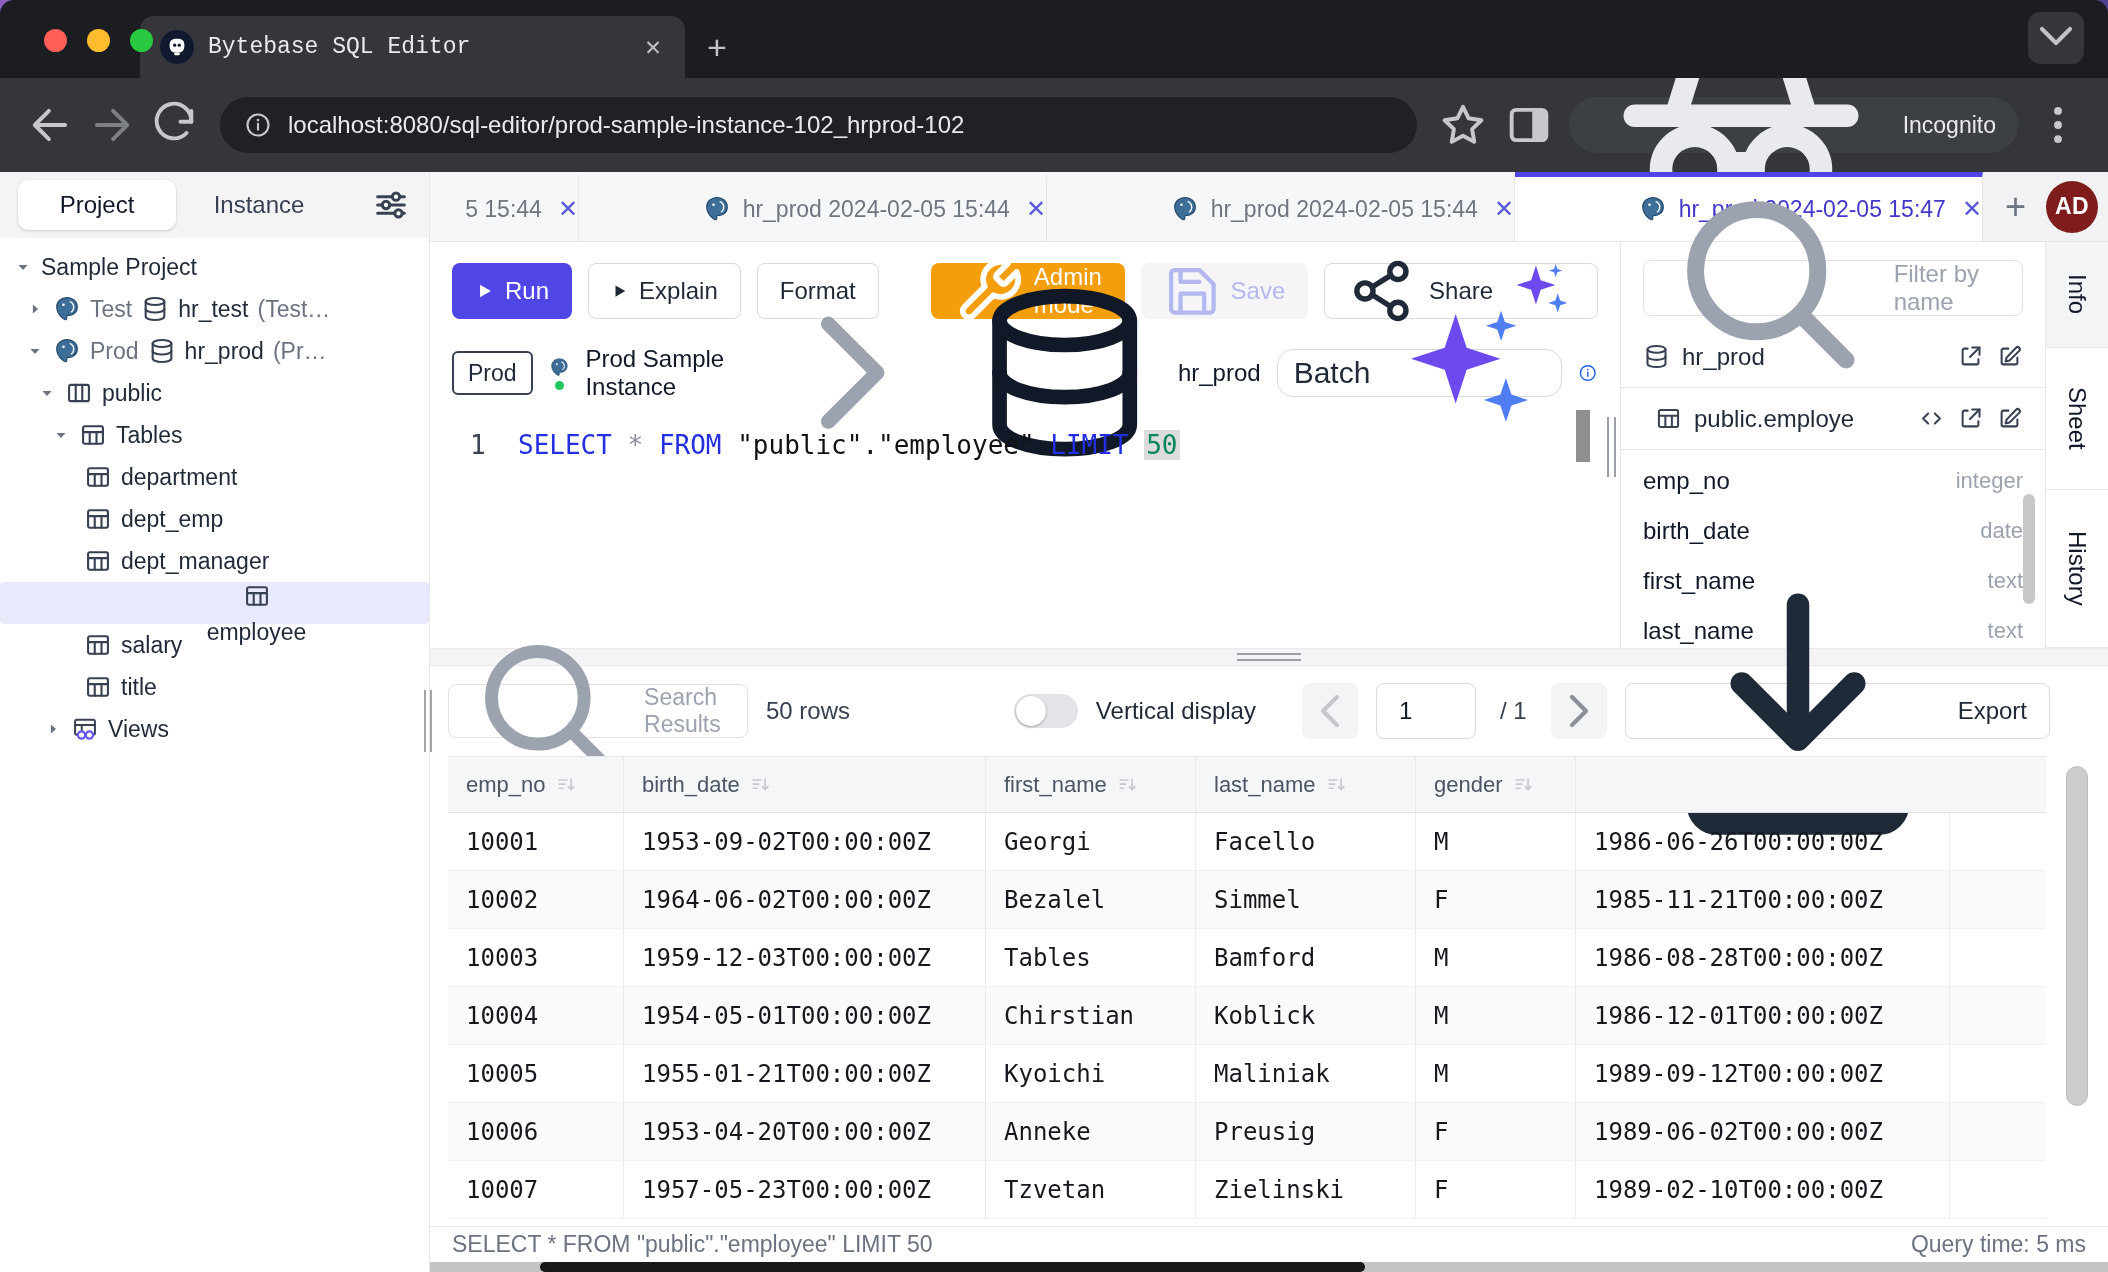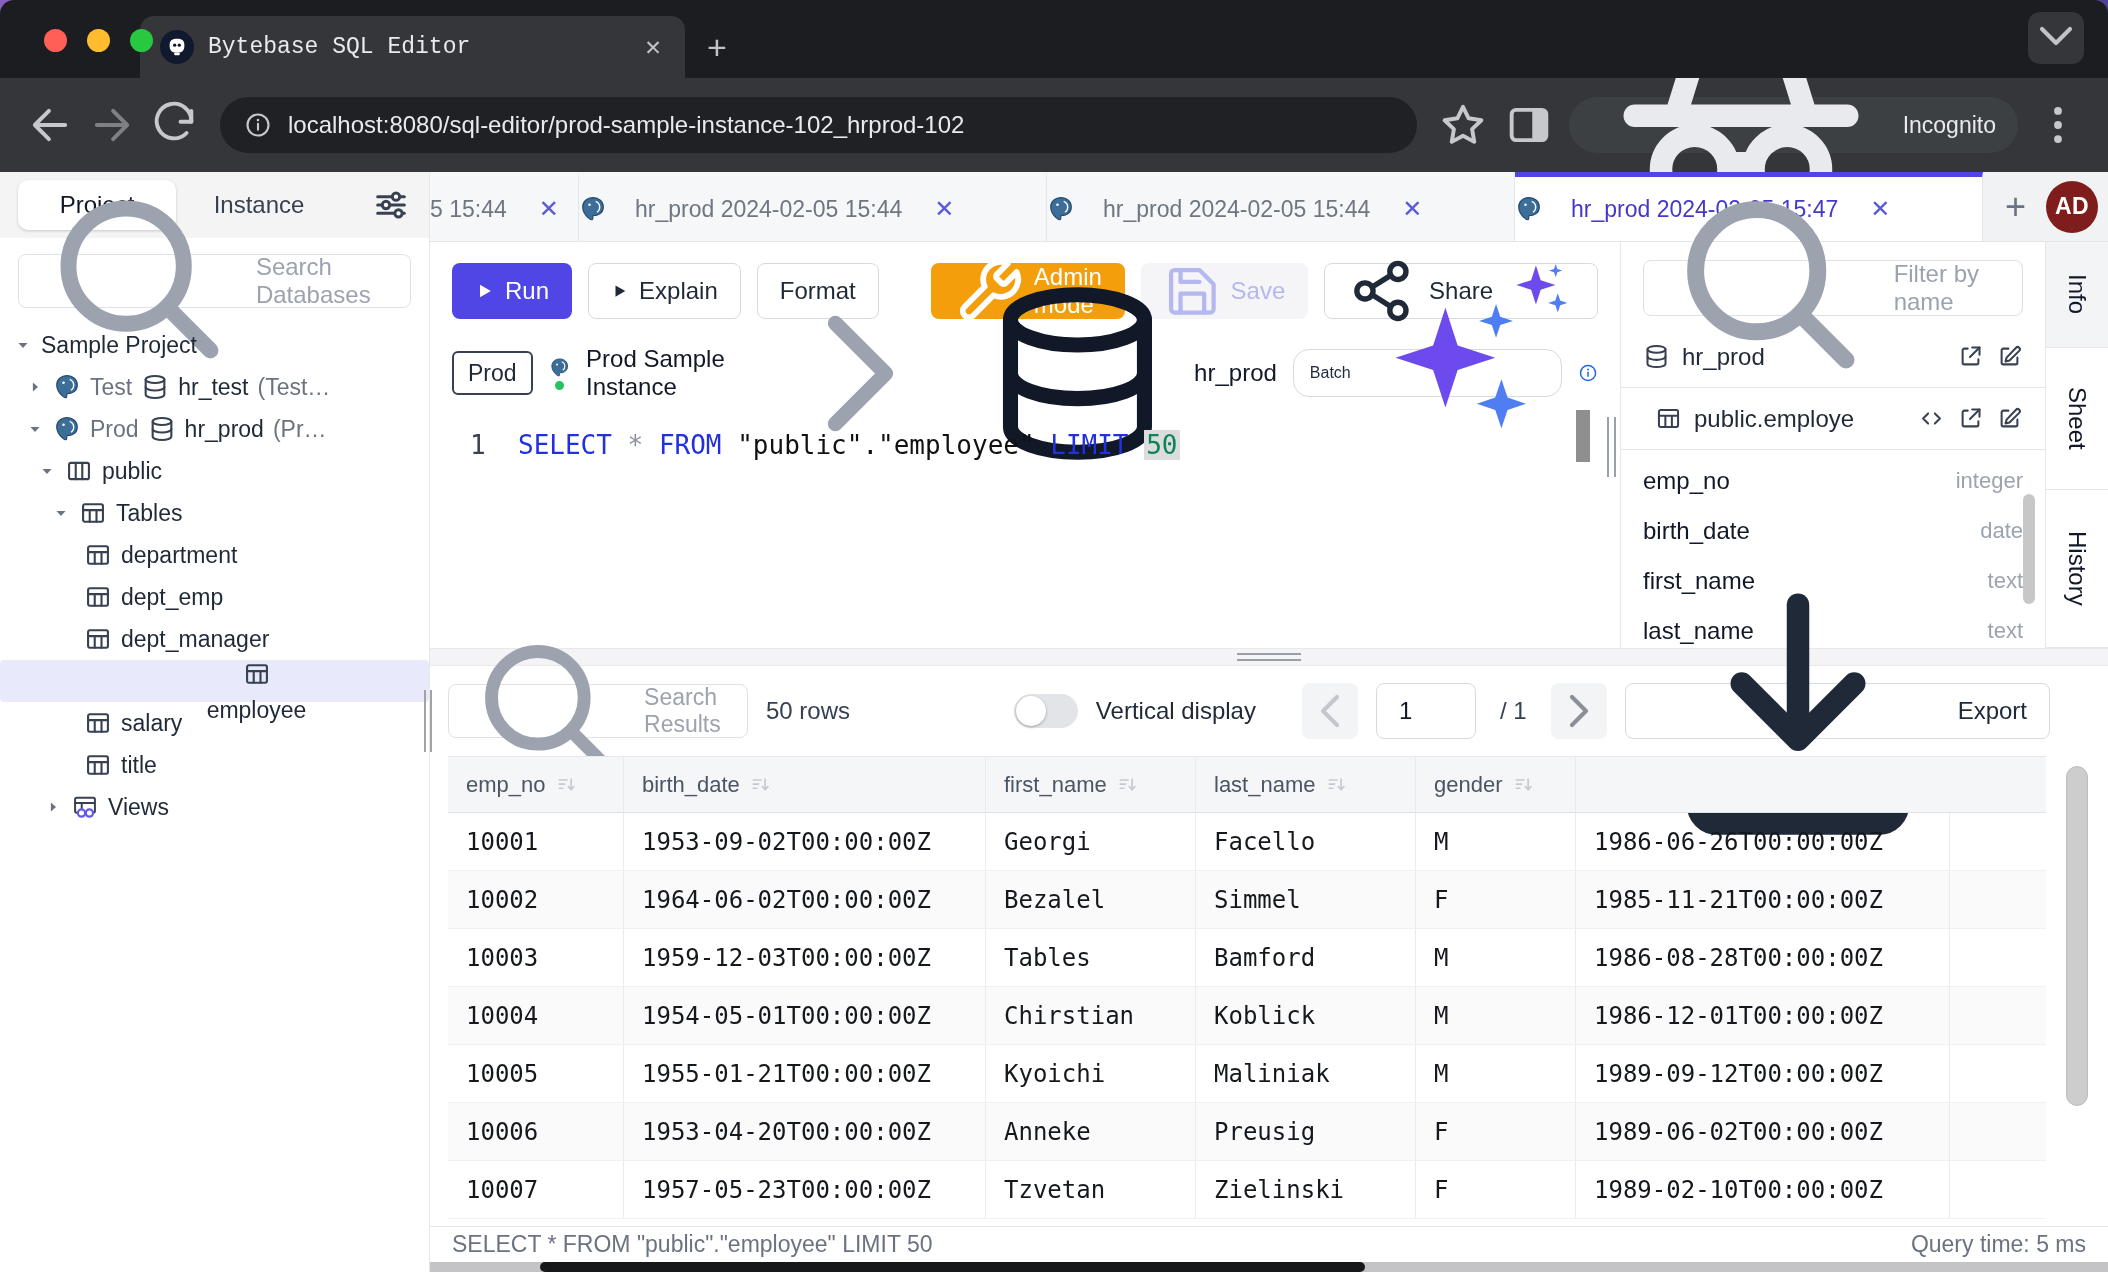--- a/index.html
+++ b/index.html
@@ -52,21 +52,21 @@
   .ticon { width:28px; height:28px; flex:none; display:flex; align-items:center; justify-content:center; color:#374151;}
   .ticon svg{width:28px;height:28px}
   .muted { color:#6b7280; }
   .side-grip { position:absolute; right:-4px; top:518px; width:9px; height:62px; display:flex; gap:4px; z-index:5;}
   .side-grip i{width:2px;height:100%;background:#a3a3a3;display:block}
 
   .main { flex:1; min-width:0; display:flex; flex-direction:column; }
 
   
   .edtabs { height:70px; background:#f1f2f4; border-bottom:1px solid #e3e5e8; display:flex; align-items:stretch; flex:none; }
-  .etab { width:468px; flex:none; display:flex; align-items:center; justify-content:flex-start; gap:28px; font-size:23px; color:#6f7680; background:#f6f7f8; border-right:1px solid #e3e5e8; border-top:5px solid transparent; overflow:hidden; white-space:nowrap; }
+  .etab { width:468px; flex:none; display:flex; align-items:center; justify-content:flex-end; gap:12px; font-size:23px; color:#6f7680; background:#f6f7f8; border-right:1px solid #e3e5e8; border-top:5px solid transparent; overflow:hidden; white-space:nowrap; }
   .etab.first { width:149px; }
   .etab .pgi { width:28px; height:28px; flex:none;}
   .etab-close { color:#5b5bd6; font-size:24px; margin-left:4px; }
   .etab.active { background:#fff; color:#4338ca; border-top:5px solid #4f46e5; }
   .edtabs-plus { color:#6b7280; font-size:36px; display:flex; align-items:center; margin:0 20px 0 22px; }
   .avatar { width:52px; height:52px; border-radius:50%; background:#7f1d1d; color:#fff; font-size:23px; font-weight:bold; display:flex; align-items:center; justify-content:center; align-self:center; letter-spacing:.5px; }
 
   
   .content-row { height:406px; display:flex; flex:none; min-width:0; }
   .editor-col { flex:1; min-width:0; display:flex; flex-direction:column; position:relative; }
@@ -79,21 +79,21 @@
   .btn-save { background:#f5f5f8; color:#b4b8ef; }
   .btn-share .spark svg{ width:28px;height:28px; }
   .breadcrumb { height:66px; display:flex; align-items:center; padding:0 22px; gap:16px; flex:none; font-size:24px; color:#111827; }
   .env-badge { height:44px; border:2px solid #374151; border-radius:6px; display:flex; align-items:center; padding:0 14px; font-size:23px; color:#1f2937; }
   .pg-wrap { position:relative; width:32px; height:32px; }
   .pg-wrap svg{width:32px;height:32px}
   .pg-dot { position:absolute; left:4px; bottom:-3px; width:13px; height:13px; border-radius:50%; background:#22c55e; border:2px solid #fff; }
   .bc-sep { color:#9ca3af; }
   .bc-sep svg{width:20px;height:20px}
   .dbi svg{ width:28px; height:28px; color:#111827;}
-  .btn-batch { height:48px; font-size:16px; padding:0 16px; gap:10px; border:1px solid #d7dadf; border-radius:16px; display:flex; align-items:center; color:#1f2937; }
+  .btn-batch { height:48px; font-size:30px; padding:0 16px; gap:10px; border:1px solid #d7dadf; border-radius:16px; display:flex; align-items:center; color:#1f2937; }
   .btn-batch svg{width:26px;height:26px}
   .info-i { color:#2563eb; width:30px; height:30px; }
   .info-i svg{width:30px;height:30px}
   .code { flex:1; position:relative; font-family:"DejaVu Sans Mono",monospace; font-size:26px; }
   .code-line { display:flex; padding-top:24px; }
   .gutter { width:88px; text-align:left; padding-left:40px; color:#374151; flex:none; }
   .tok-kw { color:#2230e0; }
   .tok-op { color:#8a8f98; }
   .tok-id { color:#111111; }
   .tok-num { color:#098658; background:#dcdcdc; padding:0 2px; }
@@ -260,27 +260,20 @@
         <span class="seg-spacer"></span>
         <span class="sliders-btn">
             <svg viewBox="0 0 24 24" fill="none" stroke="currentColor" stroke-width="1.8" stroke-linecap="round" stroke-linejoin="round" style="width:100%;height:100%">
               <path d="M4 7h16M4 12h16M4 17h16"></path>
               <circle cx="15" cy="7" r="2.2" fill="#fff"></circle>
               <circle cx="9" cy="12" r="2.2" fill="#fff"></circle>
               <circle cx="16.5" cy="17" r="2.2" fill="#fff"></circle>
             </svg>
           </span>
       </div>
-      <div class="s-search">
-        <span><svg viewBox="0 0 24 24" fill="none" stroke="currentColor" stroke-width="1.8" stroke-linecap="round" stroke-linejoin="round" style="width:100%;height:100%">
-              <circle cx="10.5" cy="10.5" r="6.5"></circle>
-              <path d="M15.3 15.3 20 20"></path>
-            </svg></span>
-        <span class="ph">Search Databases</span>
-      </div>
       <div class="tree" id="tree">
           <div class="titem" style="padding-left: 14px;">
             <span class="caret ">
               <svg viewBox="0 0 24 24" style="width:100%;height:100%">
                 <path d="M6 9.2h12L12 16z" fill="currentColor"></path>
               </svg>
             </span>
             <span class="">Sample Project</span>
           </div>
           <div class="titem" style="padding-left: 26px;">

